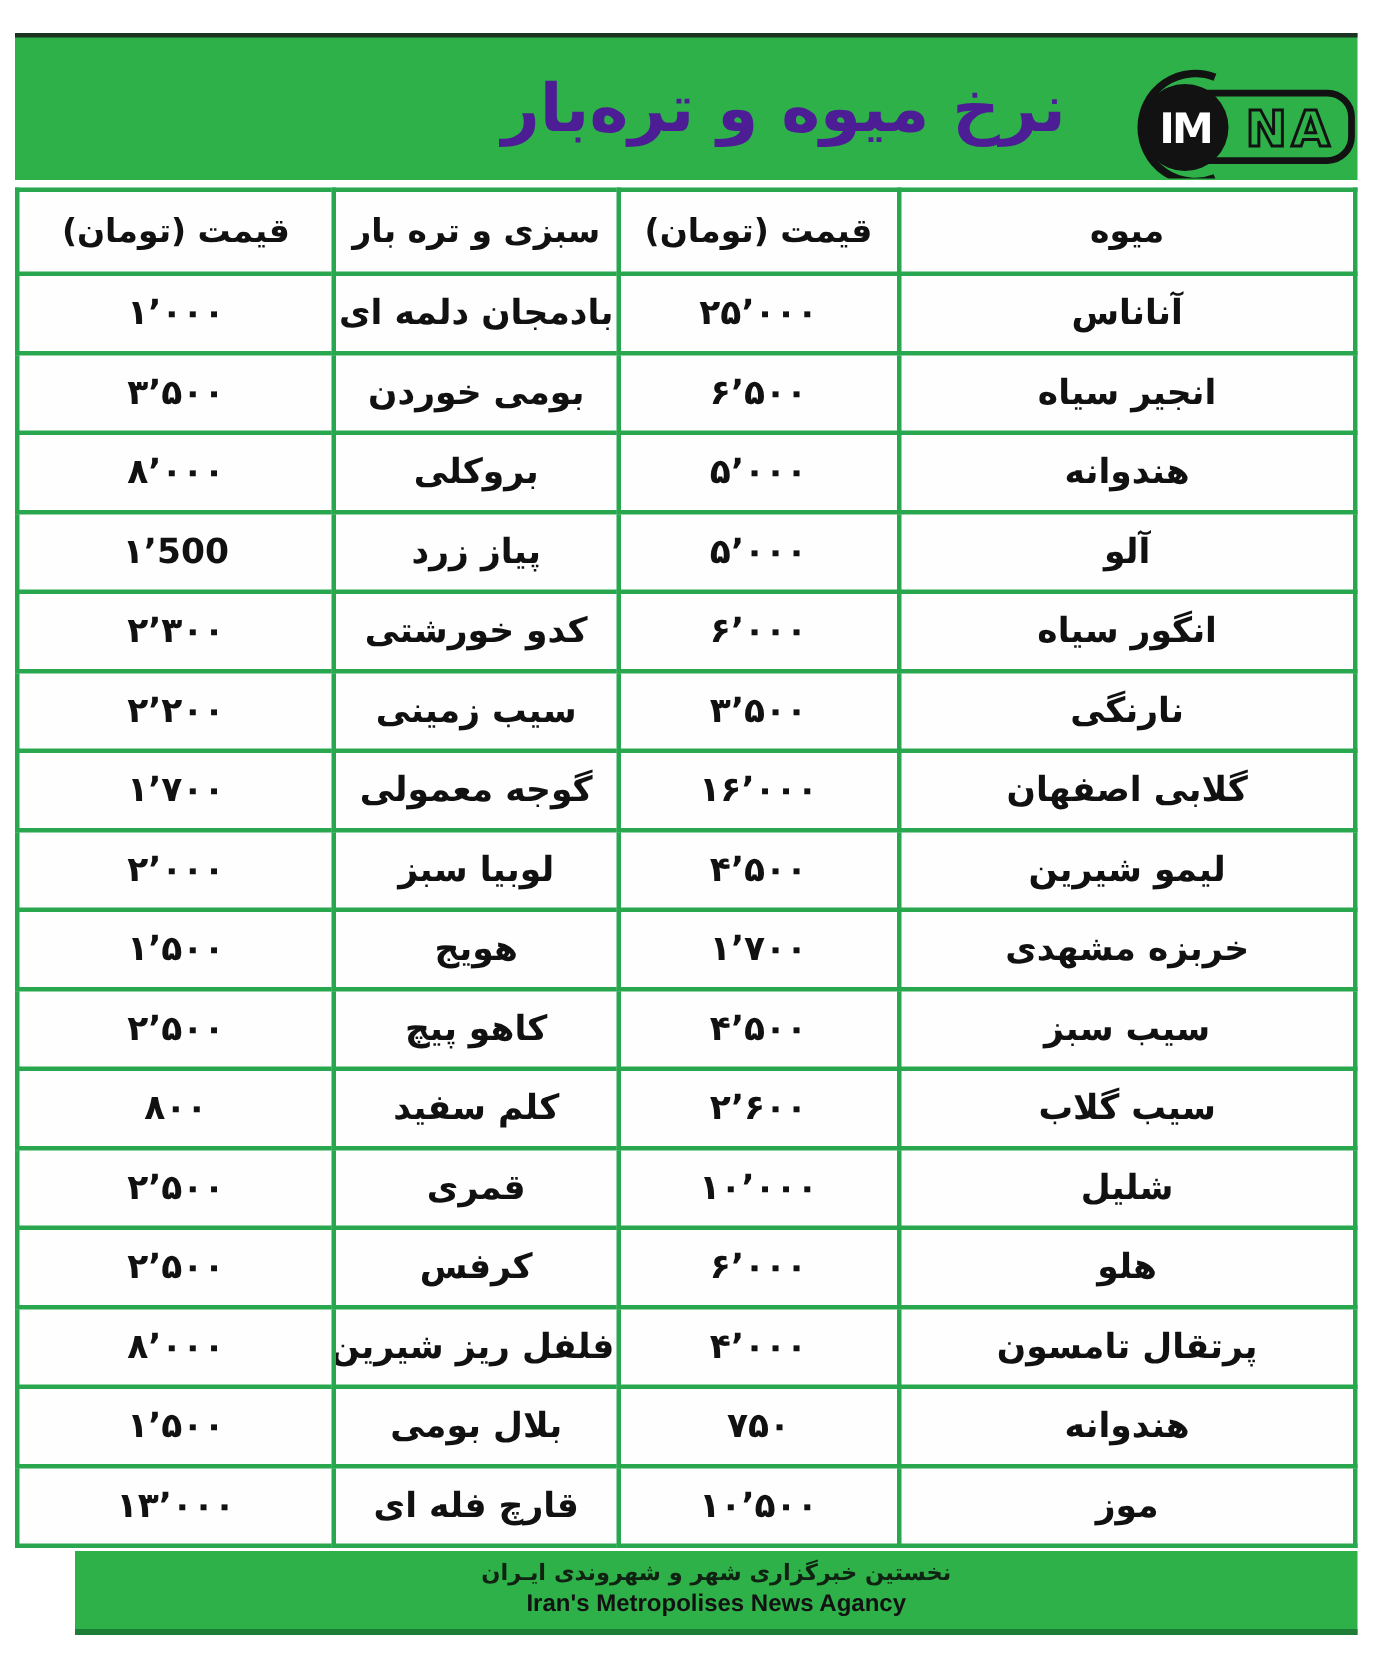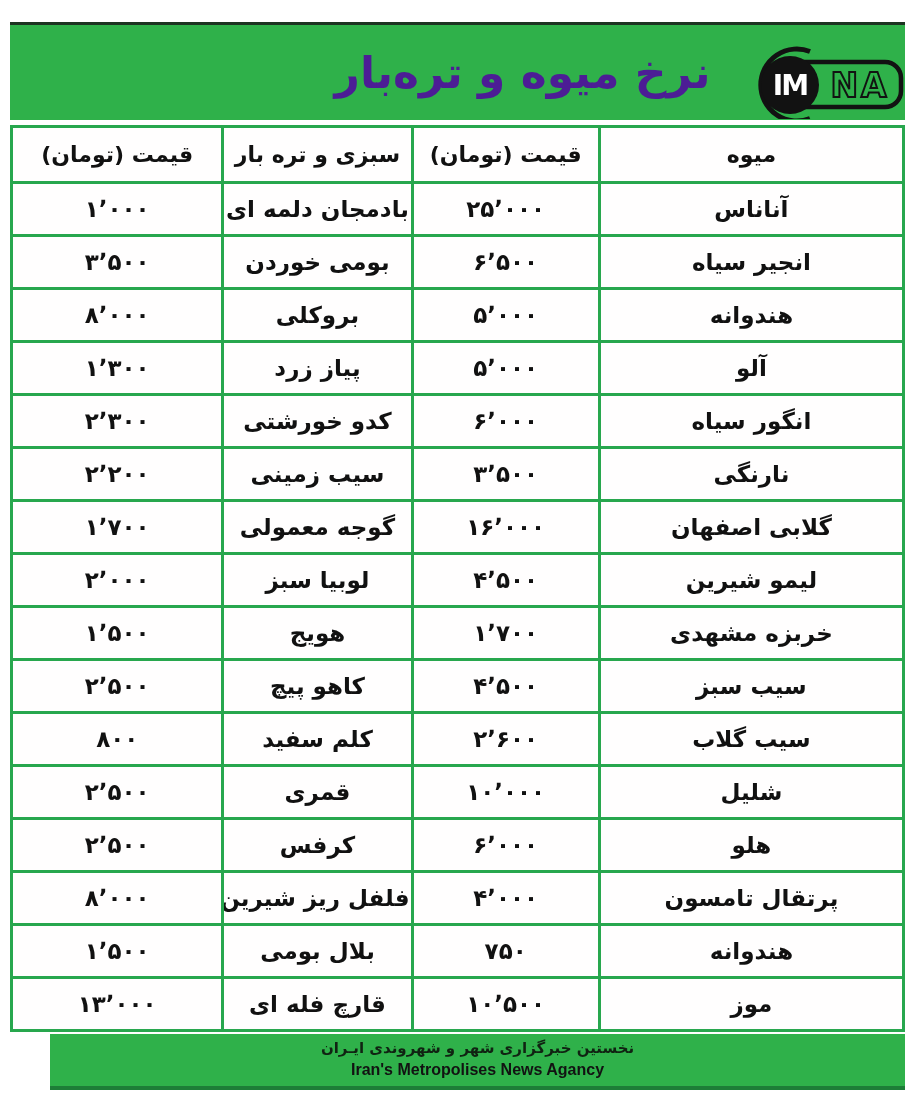--- a/index.html
+++ b/index.html
@@ -104,21 +104,21 @@
         <tr>
       <td>هندوانه</td>
       <td>۵٬۰۰۰</td>
       <td>بروکلی</td>
       <td>۸٬۰۰۰</td>
     </tr>
         <tr>
       <td>آلو</td>
       <td>۵٬۰۰۰</td>
       <td>پیاز زرد</td>
-      <td>۱٬۳۰۰</td>
+      <td>۱٬500</td>
     </tr>
         <tr>
       <td>انگور سیاه</td>
       <td>۶٬۰۰۰</td>
       <td>کدو خورشتی</td>
       <td>۲٬۳۰۰</td>
     </tr>
         <tr>
       <td>نارنگی</td>
       <td>۳٬۵۰۰</td>

